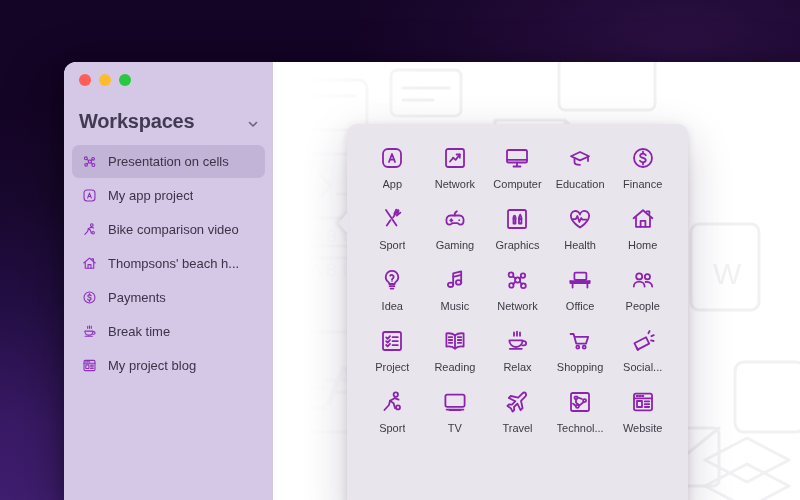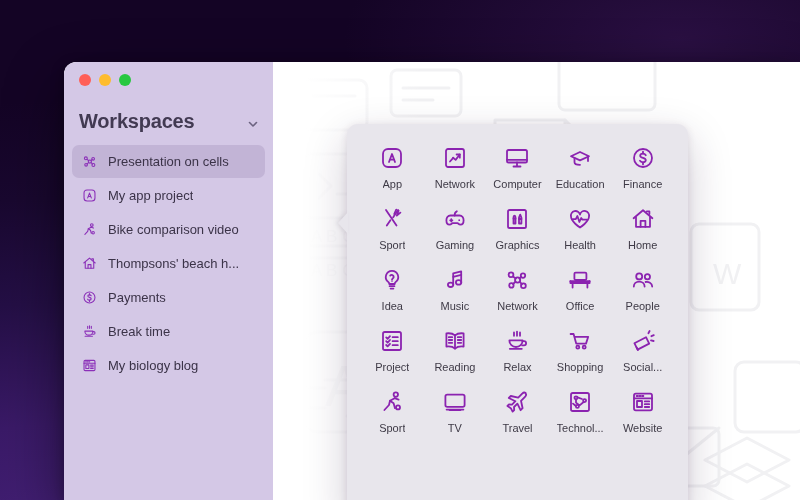--- a/index.html
+++ b/index.html
@@ -261,21 +261,21 @@
         <div class="ws-item">
           <span class="ws-icon">
             <svg viewBox="0 0 28 28" fill="none" stroke="currentColor" stroke-width="1.8" stroke-linecap="round" stroke-linejoin="round">
               <rect x="5" y="5.6" width="18" height="16.8" rx="1.8"></rect>
               <path d="M5 10.4h18"></path>
               <path d="M7.6 8h1.2M10.4 8h1.2M13.2 8h1.2"></path>
               <rect x="8" y="13" width="5" height="6"></rect>
               <path d="M15.8 13.4h4.4M15.8 16.2h4.4M15.8 19h4.4"></path>
             </svg>
           </span>
-          <span class="ws-label">My biology blog</span>
+          <span class="ws-label">My project blog</span>
         </div>
       </div>
   </div>
 
   <div id="popover">
     <div id="pop-notch"></div>
     <div id="grid">
         <div class="cell">
           <span class="cell-icon">
             <svg viewBox="0 0 28 28" fill="none" stroke="currentColor" stroke-width="1.8" stroke-linecap="round" stroke-linejoin="round">

